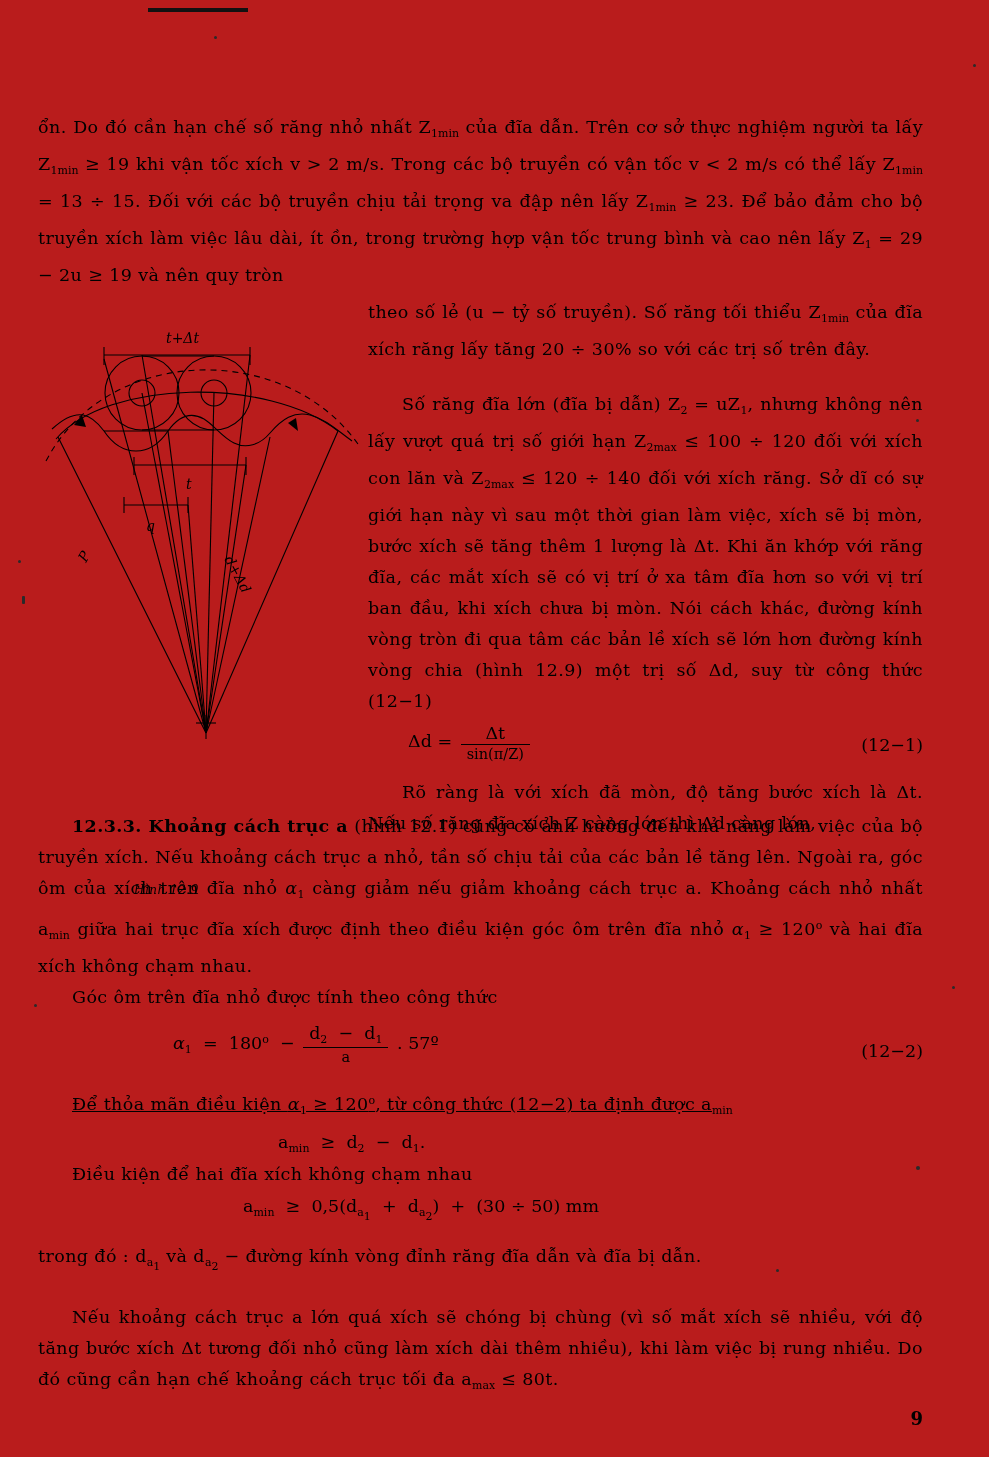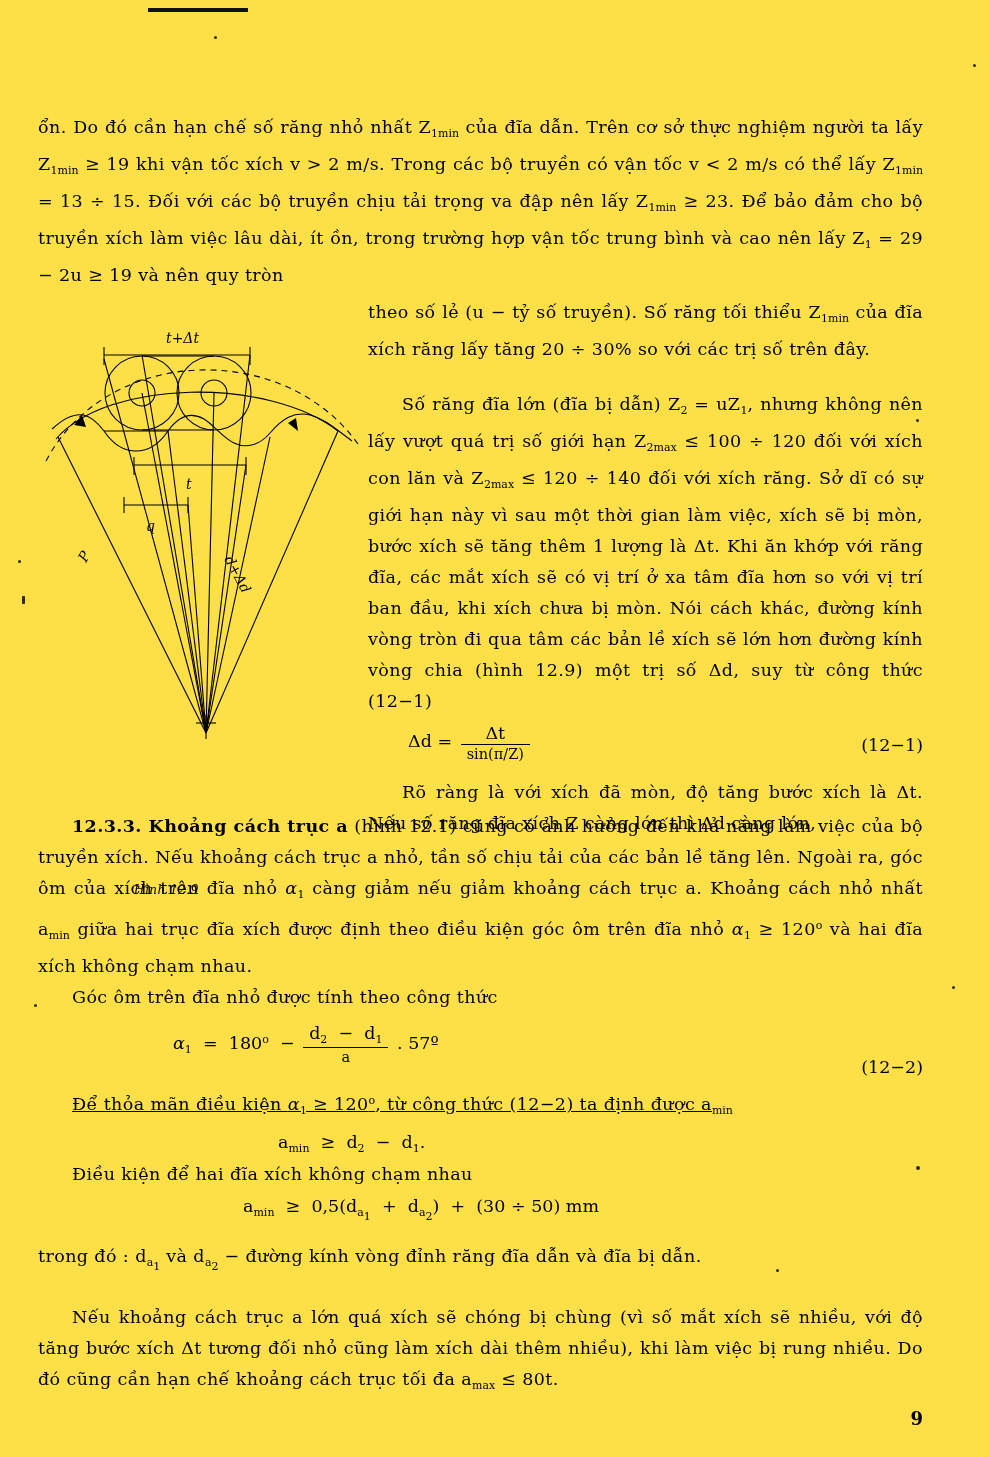--- a/index.html
+++ b/index.html
@@ -9,21 +9,21 @@
   }
   body {
     font-family: "DejaVu Serif", serif;
     color: #000000;
   }
   #page {
     position: relative;
     width: 989px;
     height: 1457px;
     margin: 0 auto;
-    background: #fde047;
+    background: #b91c1c;
     overflow: hidden;
   }
   .topbar {
     position: absolute;
     left: 148px;
     top: 8px;
     width: 100px;
     height: 4px;
     background: #111;
   }
@@ -268,21 +268,21 @@
 
       <div class="formula-block">
         <span class="formula-center">
           <span class="ital">α</span><sub>1</sub>&nbsp; =&nbsp; 180<sup>o</sup>&nbsp; −
           <span class="frac">
             <span class="num">d<sub>2</sub>&nbsp; −&nbsp; d<sub>1</sub></span>
             <span class="den">a</span>
           </span>
           <span>. 57º</span>
         </span>
-        <span class="eqno" style="top:34px;">(12−2)</span>
+        <span class="eqno" style="top:18px;">(12−2)</span>
       </div>
 
       <p class="para-indent" style="margin-top:-8px;text-decoration:underline;">Để thỏa mãn điều kiện <span class="ital">α</span><sub>1</sub> ≥ 120<sup>o</sup>, từ công thức (12−2) ta định được a<sub>min</sub></p>
 
       <div class="formula-inline fi-indent-1">a<sub>min</sub>&nbsp; ≥&nbsp; d<sub>2</sub>&nbsp; −&nbsp; d<sub>1</sub>.</div>
 
       <p class="para-indent">Điều kiện để hai đĩa xích không chạm nhau</p>
 
       <div class="formula-inline fi-indent-2">a<sub>min</sub>&nbsp; ≥&nbsp; 0,5(d<sub>a<sub>1</sub></sub>&nbsp; +&nbsp; d<sub>a<sub>2</sub></sub>)&nbsp; +&nbsp; (30 ÷ 50) mm</div>
 

